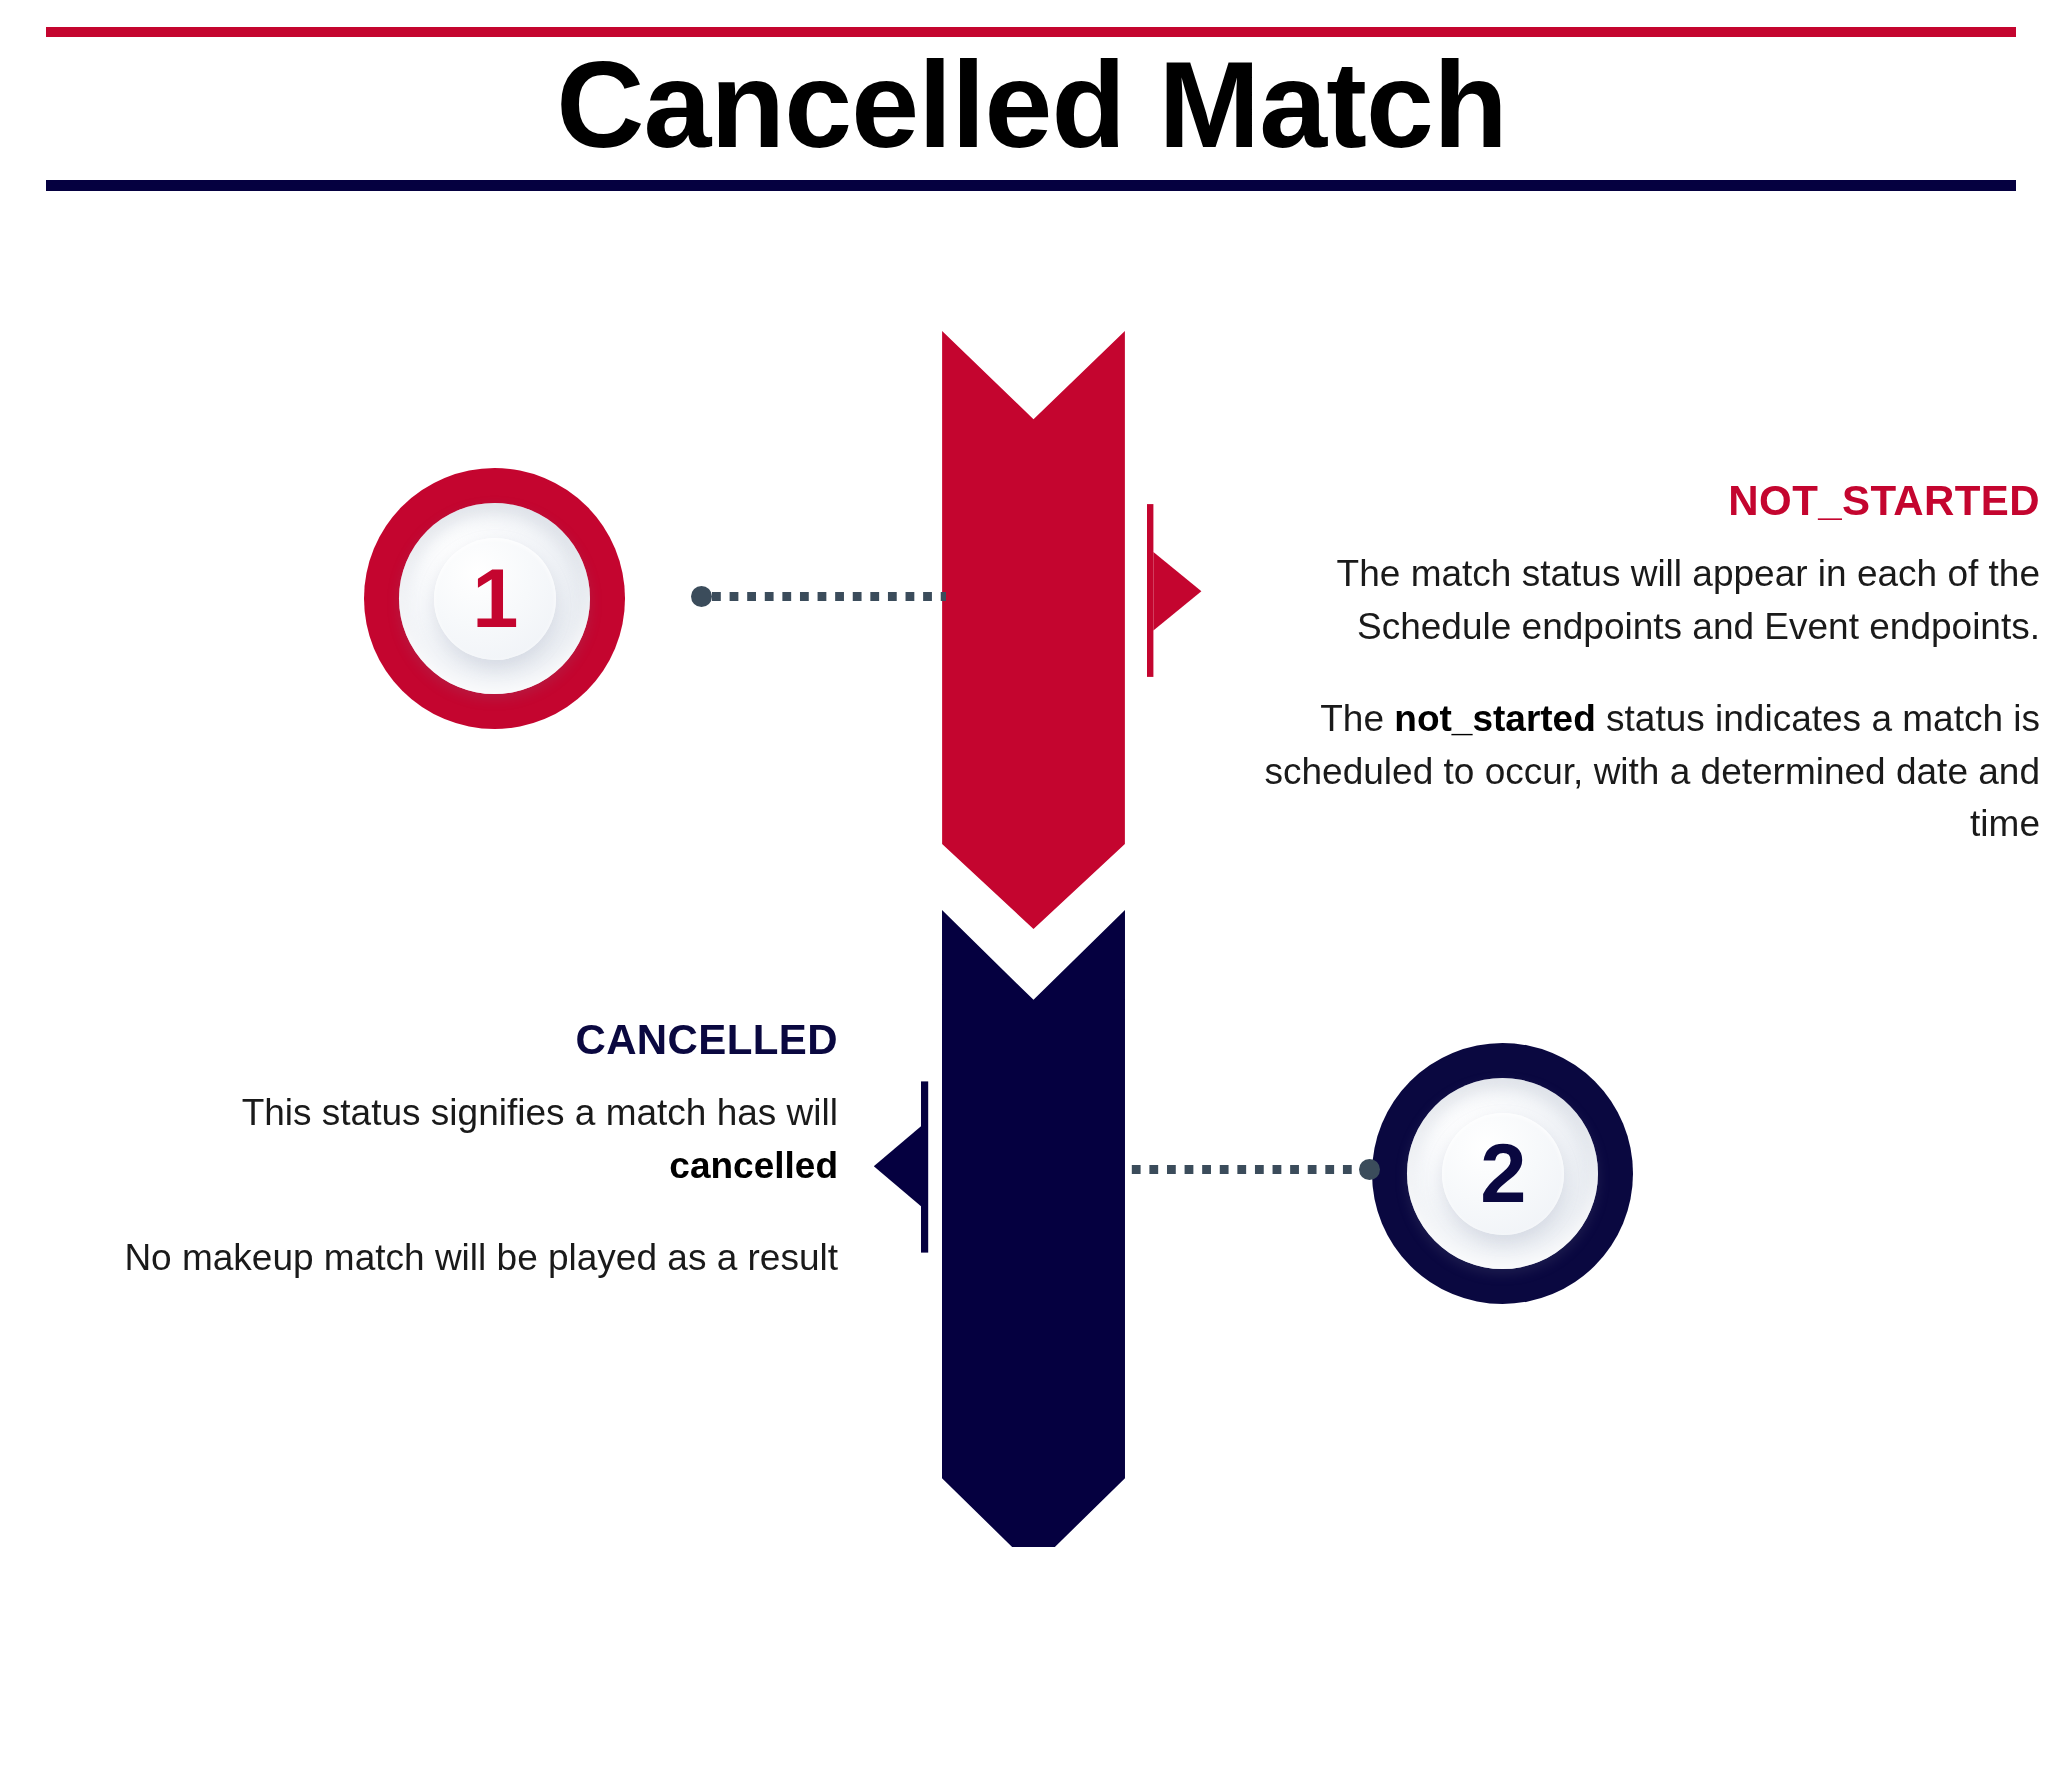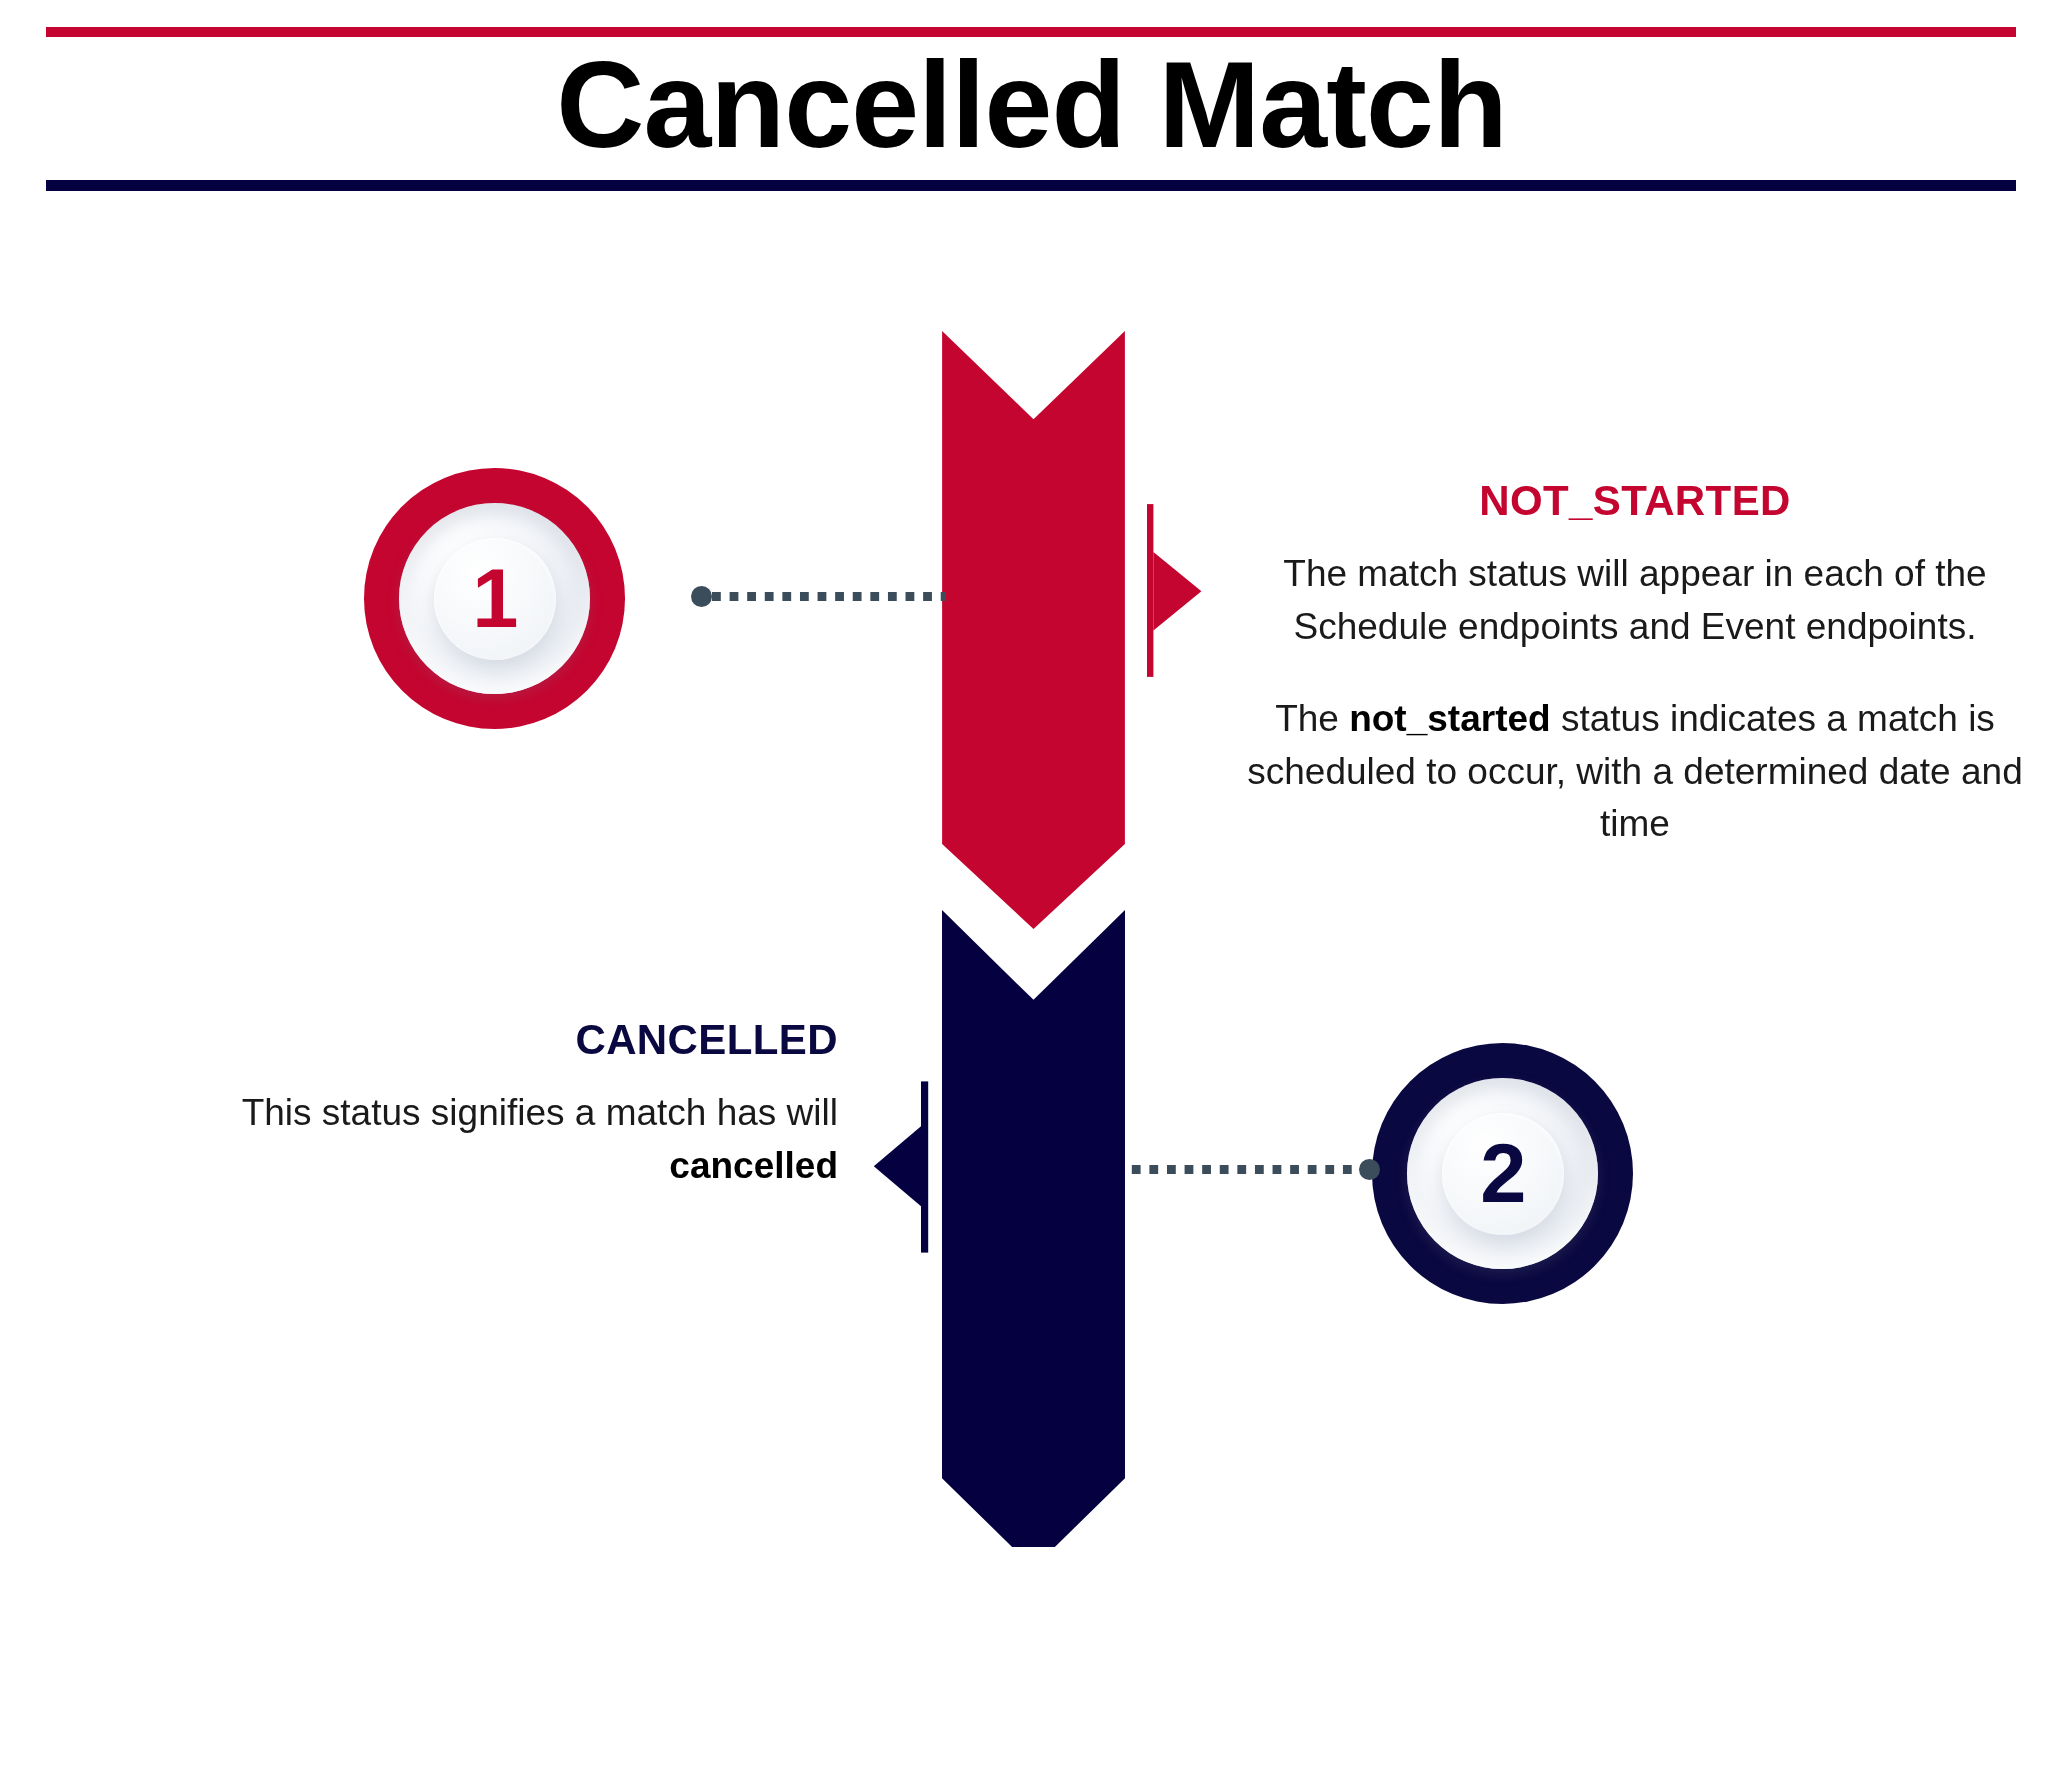--- a/index.html
+++ b/index.html
@@ -152,21 +152,21 @@
   .block-body {
     font-size: 37px;
     line-height: 1.42;
     color: #1A1A1A;
     margin: 0;
     font-weight: 400;
   }
   .block-body + .block-body { margin-top: 40px; }
   .block-body b { font-weight: 700; color: #000000; }
 
-  .block-right { left: 1230px; top: 478px; width: 810px; text-align: center; }
+  .block-right { left: 1230px; top: 478px; width: 810px; text-align: right; }
   .block-left  { left: 88px;  top: 1017px; width: 750px; text-align: right; }
 </style>
 </head>
 <body>
 
 <div id="page">
 
   <div class="rule rule-red-top"></div>
   <div class="rule rule-navy-top"></div>
 
@@ -226,19 +226,20 @@
 
   <div class="block block-right">
     <div class="block-head red">NOT_STARTED</div>
     <p class="block-body"><span>The match status will appear in each of the Schedule endpoints and Event endpoints.</span></p>
     <p class="block-body"><span>The </span><b>not_started</b><span> status indicates a match is scheduled to occur, with a determined date and time</span></p>
   </div>
 
   <div class="block block-left">
     <div class="block-head navy">CANCELLED</div>
     <p class="block-body"><span>This status signifies a match has will </span><b>cancelled</b><span></span></p>
+    <p class="block-body"><span>No makeup match will be played as a result</span></p>
   </div>
 
   <div class="rule rule-navy-bot"></div>
   <div class="rule rule-red-bot"></div>
 
 </div>
 
 
 </body></html>

